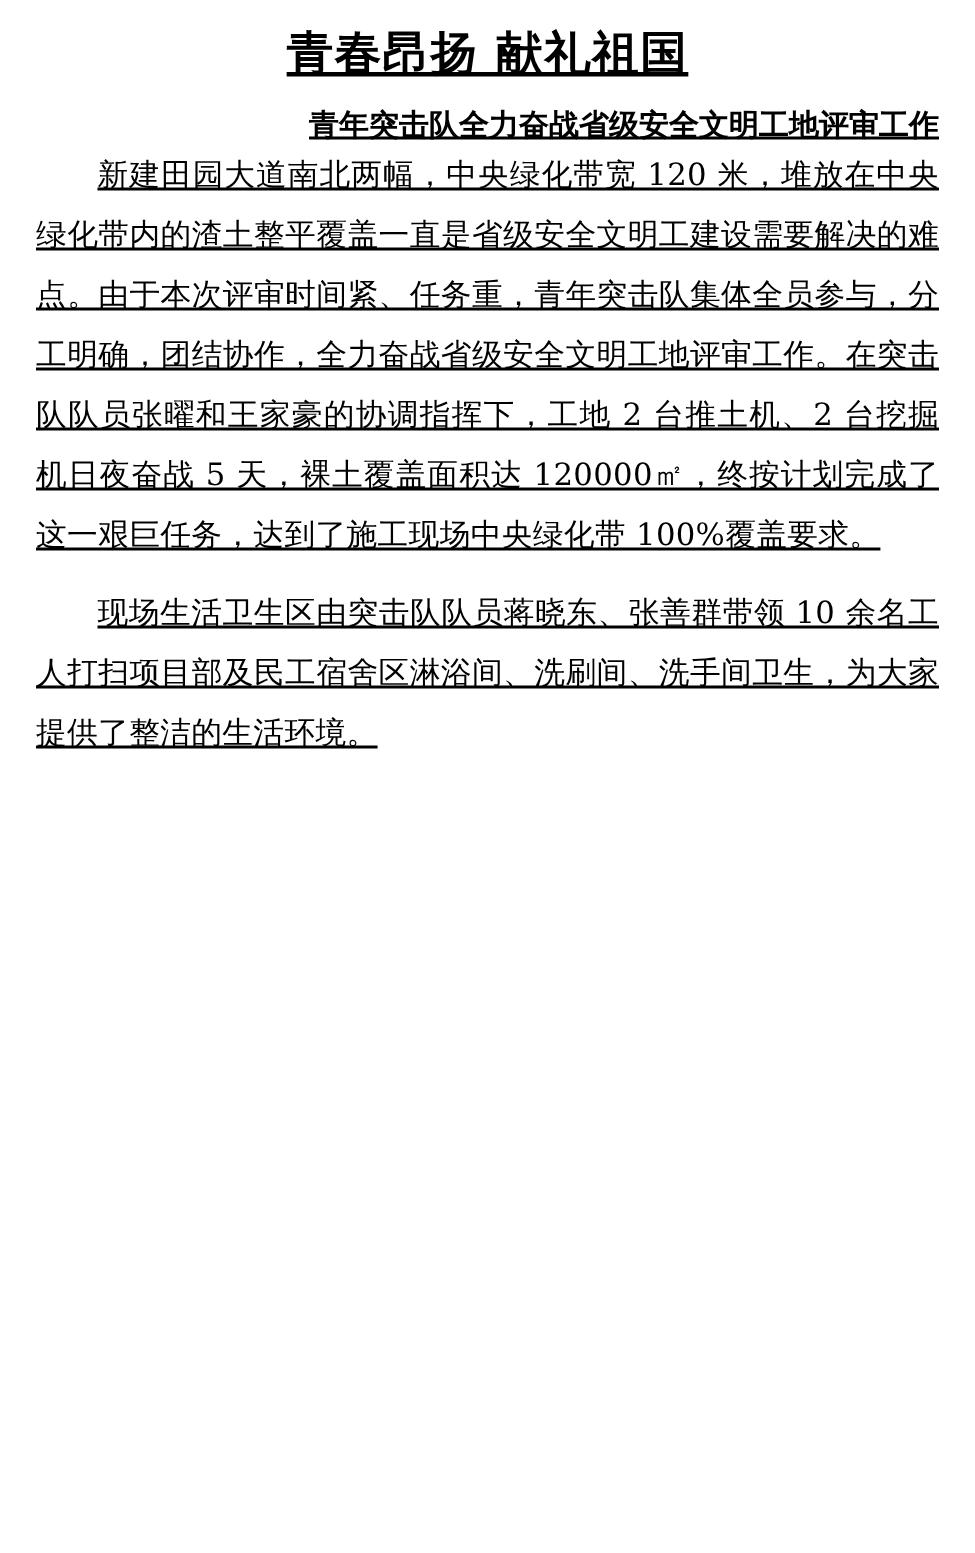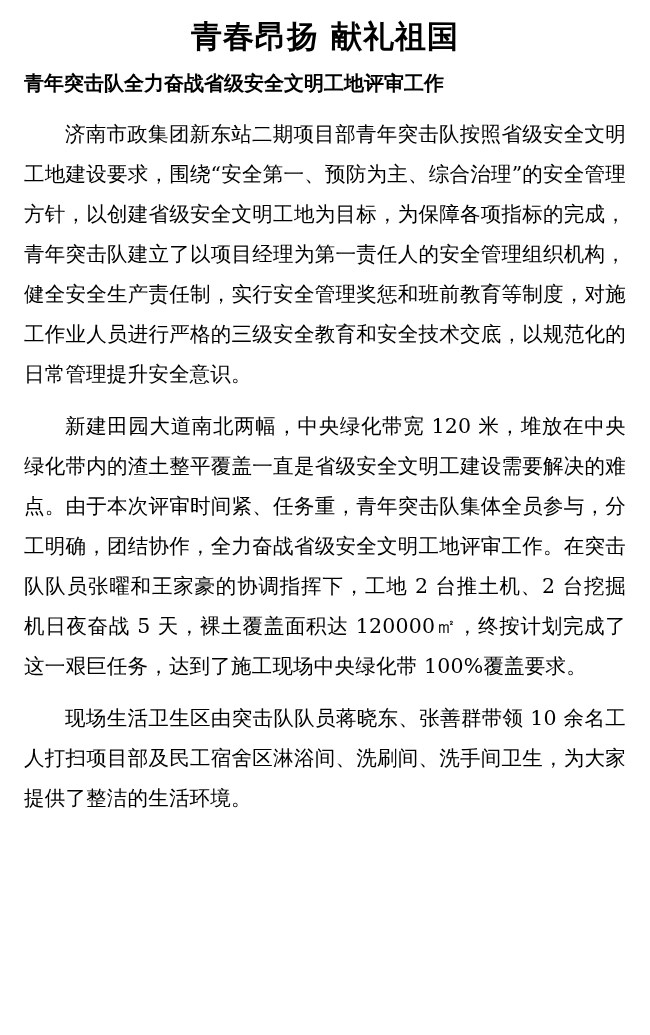--- a/index.html
+++ b/index.html
@@ -13,32 +13,33 @@
     overflow: hidden;
     font-family: "DejaVu Serif", "Liberation Serif", serif;
     color: #000000;
   }
   .page {
     width: 650px;
     height: 893px;
     box-sizing: border-box;
     padding: 10px 24px 0 24px;
     position: relative;
+    text-decoration: underline;
   }
   .doc-title {
     text-align: center;
     font-size: 31px;
     font-weight: bold;
     line-height: 1.2;
     letter-spacing: 1px;
     margin: 8px 0 0 0;
     font-family: "DejaVu Serif", "Liberation Serif", serif;
   }
   .doc-subtitle {
-    text-align: left;
+    text-align: right;
     font-size: 20px;
     font-weight: bold;
     line-height: 1.25;
     letter-spacing: 0px;
     margin: 16px 0 0 0;
   }
   .body-text {
     margin: 0;
     padding: 0;
   }
@@ -61,18 +62,17 @@
 </head>
 <body>
 
 <div class="page">
 
   <h1 class="doc-title">青春昂扬 献礼祖国</h1>
 
   <h2 class="doc-subtitle">青年突击队全力奋战省级安全文明工地评审工作</h2>
 
   <div class="body-text">
-    <p class="para first">济南市政集团新东站二期项目部青年突击队按照省级安全文明工地建设要求，围绕“安全第一、预防为主、综合治理”的安全管理方针，以创建省级安全文明工地为目标，为保障各项指标的完成，青年突击队建立了以项目经理为第一责任人的安全管理组织机构，健全安全生产责任制，实行安全管理奖惩和班前教育等制度，对施工作业人员进行严格的三级安全教育和安全技术交底，以规范化的日常管理提升安全意识。</p>
     <p class="para">新建田园大道南北两幅，中央绿化带宽 120 米，堆放在中央绿化带内的渣土整平覆盖一直是省级安全文明工建设需要解决的难点。由于本次评审时间紧、任务重，青年突击队集体全员参与，分工明确，团结协作，全力奋战省级安全文明工地评审工作。在突击队队员张曜和王家豪的协调指挥下，工地 2 台推土机、2 台挖掘机日夜奋战 5 天，裸土覆盖面积达 120000㎡，终按计划完成了这一艰巨任务，达到了施工现场中央绿化带 100%覆盖要求。</p>
     <p class="para">现场生活卫生区由突击队队员蒋晓东、张善群带领 10 余名工人打扫项目部及民工宿舍区淋浴间、洗刷间、洗手间卫生，为大家提供了整洁的生活环境。</p>
   </div>
 
 </div>
 
 </body></html>

